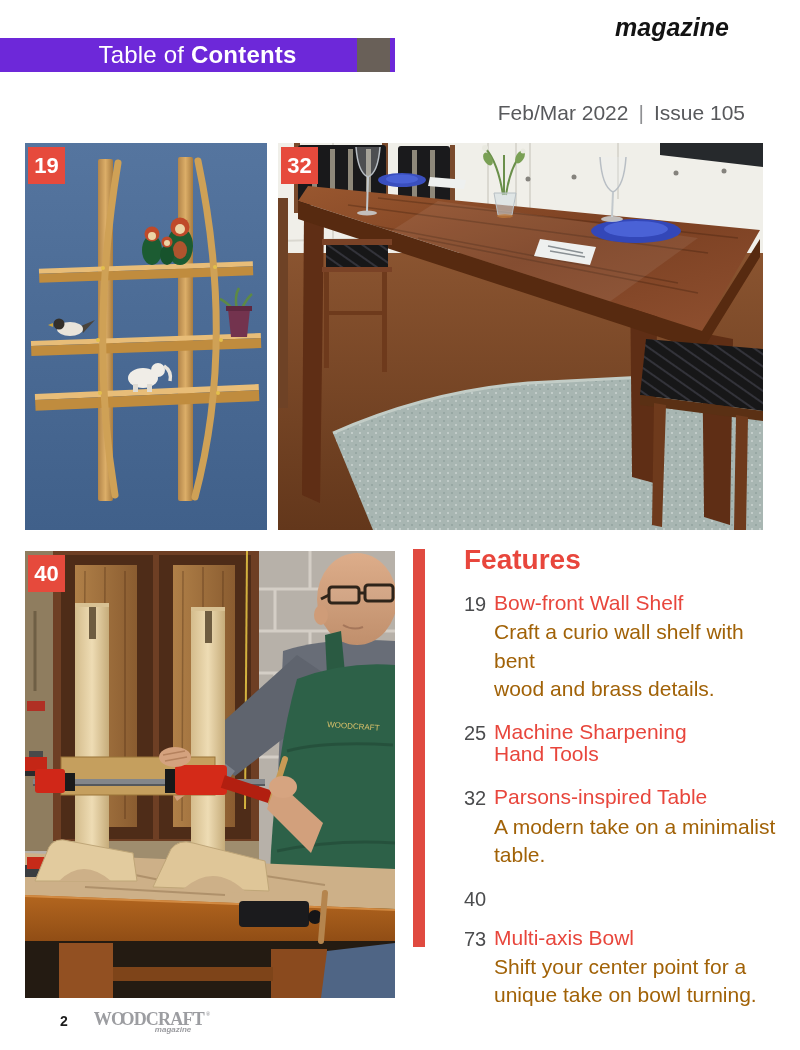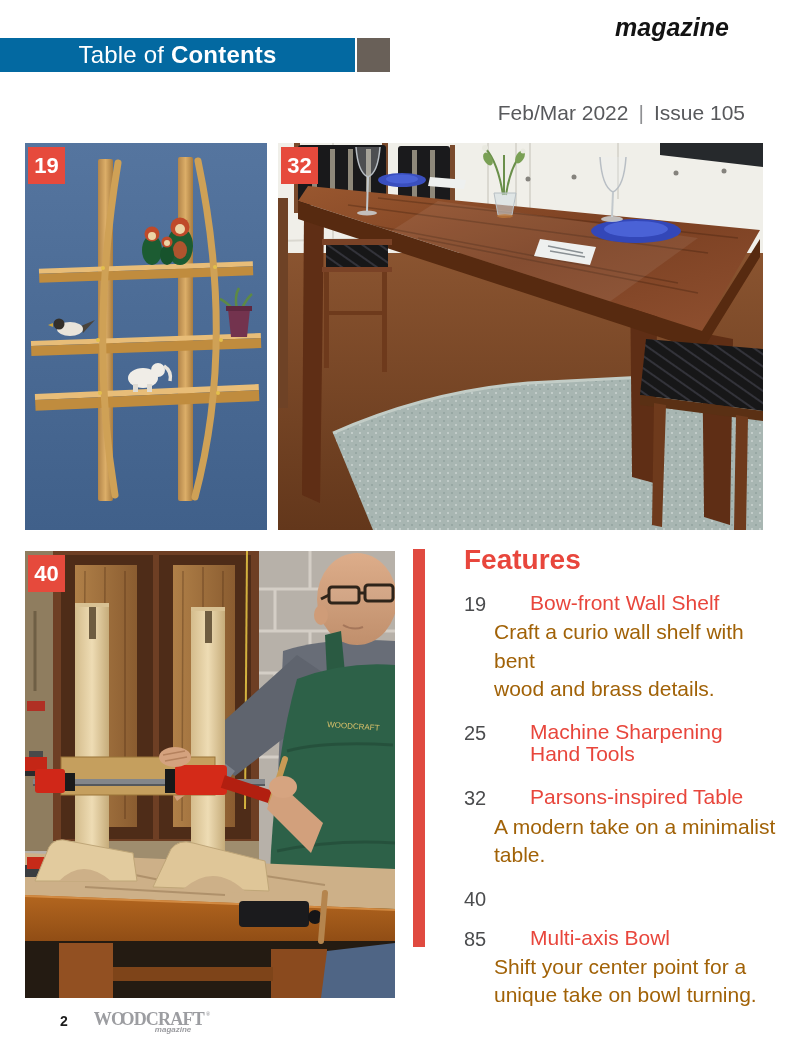--- a/index.html
+++ b/index.html
@@ -1,20 +1,20 @@
 <!DOCTYPE html>
 <html><head>
 <meta charset="utf-8">
 <style>
   html,body{margin:0;padding:0;background:#ffffff;}
   #page{position:relative;width:800px;height:1050px;background:#ffffff;overflow:hidden;
         font-family:"Liberation Sans",sans-serif;}
 
   
-  .toc-bar{position:absolute;left:0;top:38px;width:355px;height:34px;background:#0369a1;}
+  .toc-bar{position:absolute;left:0;top:38px;width:395px;height:34px;background:#6d28d9;}
   .toc-bar-label{position:absolute;left:0;top:0;width:100%;height:34px;line-height:34px;
         text-align:center;color:#ffffff;font-size:24px;letter-spacing:.2px;}
   .toc-bar-label b{font-weight:700;}
   .toc-bar-end{position:absolute;left:357px;top:38px;width:33px;height:34px;background:#696058;}
 
   .masthead{position:absolute;top:22px;right:52px;text-align:right;color:#131313;}
   .brand{font-family:"Liberation Serif",serif;font-weight:700;font-size:49px;line-height:1;
          letter-spacing:-2px;white-space:nowrap;}
   .brand .o2{display:inline-block;margin-left:-0.21em;}
   .brand .reg{display:inline-block;font-size:12px;vertical-align:26px;letter-spacing:0;margin-left:2px;}
@@ -33,21 +33,21 @@
   .badge{position:absolute;left:3px;top:4px;width:37px;height:37px;background:#e64a3c;
          color:#fff;font-size:22px;font-weight:700;text-align:center;line-height:37px;z-index:5;}
 
   
   .features-rule{position:absolute;left:413px;top:549px;width:12px;height:398px;background:#e04a40;}
   .features{position:absolute;left:464px;top:544px;width:320px;}
   .features-heading{font-size:28px;font-weight:700;color:#e8463c;margin:0 0 16px 0;}
   .feat-item{display:flex;margin-bottom:17px;}
   .feat-page{width:28px;flex:none;font-size:20px;color:#4b4c4e;line-height:1.1;padding-top:1px;}
   .feat-body{padding-left:2px;}
-  .feat-title{font-size:21px;color:#e8463c;line-height:1.07;white-space:pre-line;margin-bottom:4px;margin-left:36px;}
+  .feat-title{font-size:21px;color:#e8463c;line-height:1.07;white-space:pre-line;margin-bottom:4px;}
   .feat-desc{font-size:21px;color:#a16207;line-height:1.35;white-space:pre-line;}
 
   
   .footer{position:absolute;left:60px;top:1010px;display:flex;align-items:flex-start;}
   .footer-num{font-size:14px;font-weight:700;color:#1c1c1c;margin-right:26px;padding-top:3px;}
   .footer-logo{color:#9c9da1;text-align:right;}
   .footer-logo .brand{font-size:18px;letter-spacing:-0.8px;}
   .footer-logo .reg{font-size:6px;vertical-align:9px;}
   .footer-logo .brand-sub{font-size:8px;margin-top:-2px;}
 </style>
@@ -399,21 +399,21 @@
         <div class="feat-title">Parsons-inspired Table</div>
         <div class="feat-desc">A modern take on a minimalist table.</div>
       </div>
     </div>
 
     <div class="feat-item">
       <div class="feat-page">40</div>
     </div>
 
     <div class="feat-item">
-      <div class="feat-page">85</div>
+      <div class="feat-page">73</div>
       <div class="feat-body">
         <div class="feat-title">Multi-axis Bowl</div>
         <div class="feat-desc">Shift your center point for a
 unique take on bowl turning.</div>
       </div>
     </div>
   </div>
 
   <div class="footer">
     <div class="footer-num">2</div>

